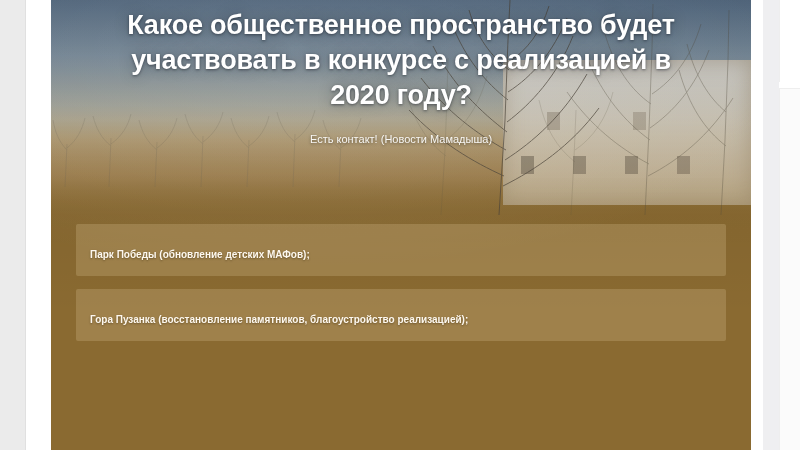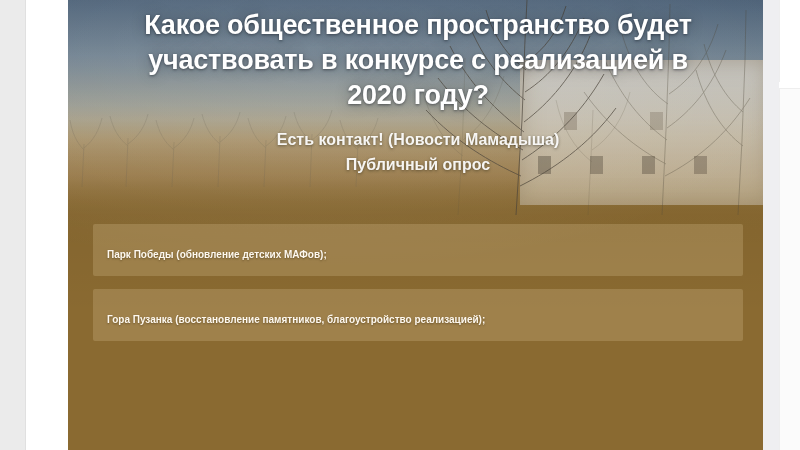--- a/index.html
+++ b/index.html
@@ -48,21 +48,21 @@
     left: 779px; top: 88px;
     width: 21px; height: 362px;
     background: #fbfbfb;
     border-left: 1px solid #eeeeee;
     border-top: 1px solid #eeeeee;
   }
 
   
   .poll-card {
     position: absolute;
-    left: 68px; top: 0;
+    left: 51px; top: 0;
     width: 700px;
     height: 450px;
     overflow: hidden;
     background: #a21caf;
   }
 
   
   .photo-bg {
     position: absolute;
     inset: 0;
@@ -152,22 +152,22 @@
     line-height: 35px;
     letter-spacing: -0.2px;
     text-shadow:
       0 1px 3px rgba(20,25,35,0.55),
       0 0 14px rgba(20,25,35,0.35);
   }
 
   .poll-source, .poll-kind {
     margin: 0 auto;
     color: rgba(255,255,255,0.93);
-    font-size: 16px;
-    font-weight: bold;
+    font-size: 11px;
+    font-weight: normal;
     line-height: 25px;
     text-shadow: 0 1px 3px rgba(40,35,20,0.55);
   }
   .poll-source { margin-top: 14px; }
 
   
   .poll-options {
     position: absolute;
     left: 25px; top: 224px;
     width: 650px;
@@ -248,21 +248,20 @@
           <path d="M288 95 L290 50 M290 58 C 280 50, 275 40, 272 28 M290 56 C 301 48, 307 38, 310 26"></path>
         </g>
       </svg>
 
       <div class="photo-haze"></div>
     </div>
 
     <div class="poll-head">
       <h1 class="poll-title">Какое общественное пространство будет участвовать в конкурсе с реализацией в 2020 году?</h1>
       <div class="poll-source">Есть контакт! (Новости Мамадыша)</div>
-      <div class="poll-kind">Публичный опрос</div>
     </div>
 
     <div class="poll-options">
       <div class="poll-option">Парк Победы (обновление детских МАФов);</div>
       <div class="poll-option">Гора Пузанка (восстановление памятников, благоустройство реализацией);</div>
     </div>
 
   </div>
 
   <div class="gutter-right"></div>

